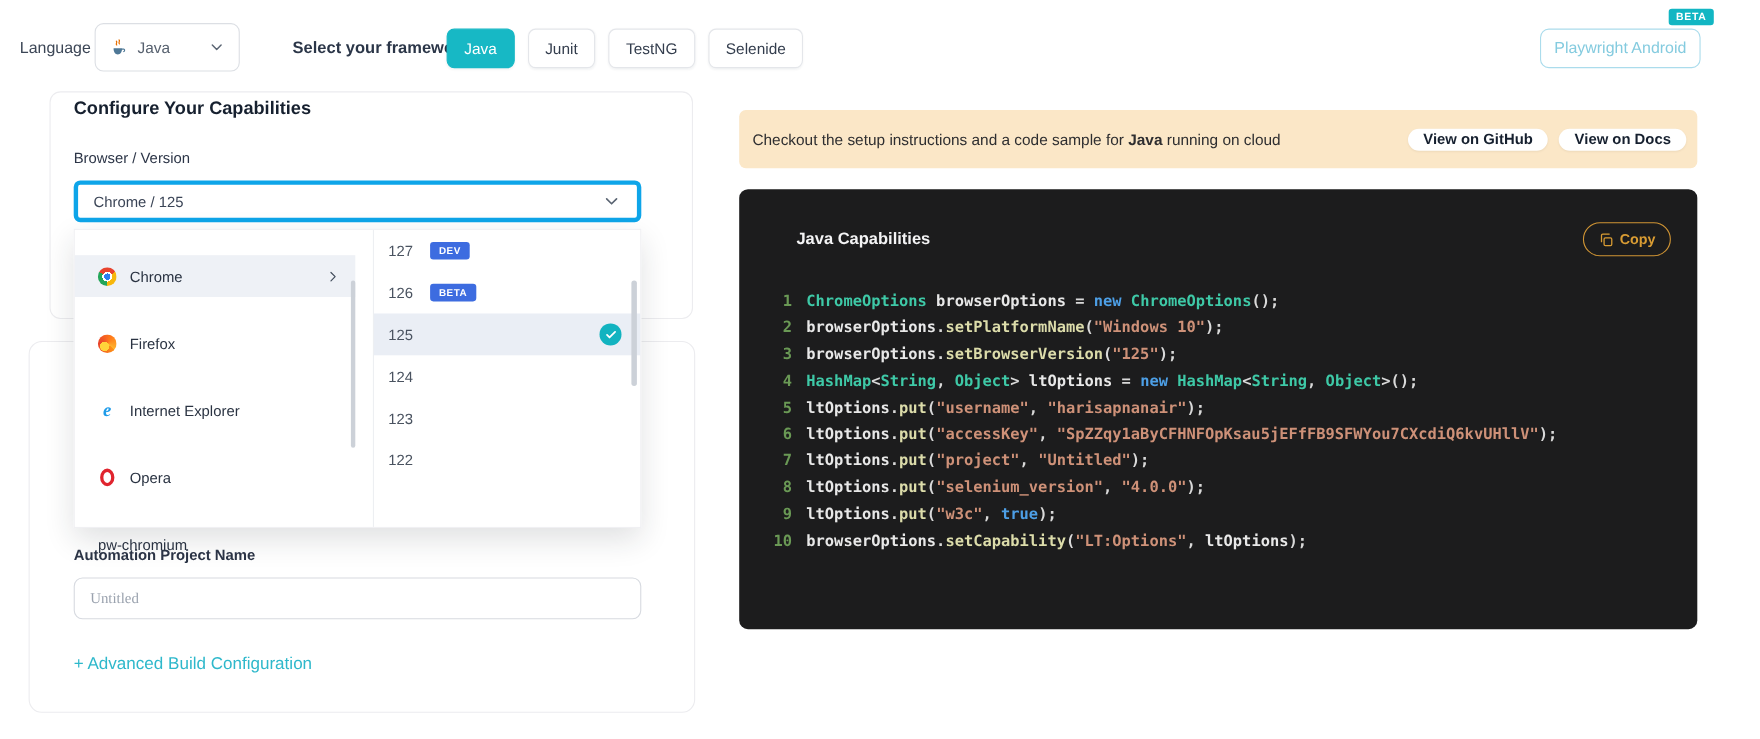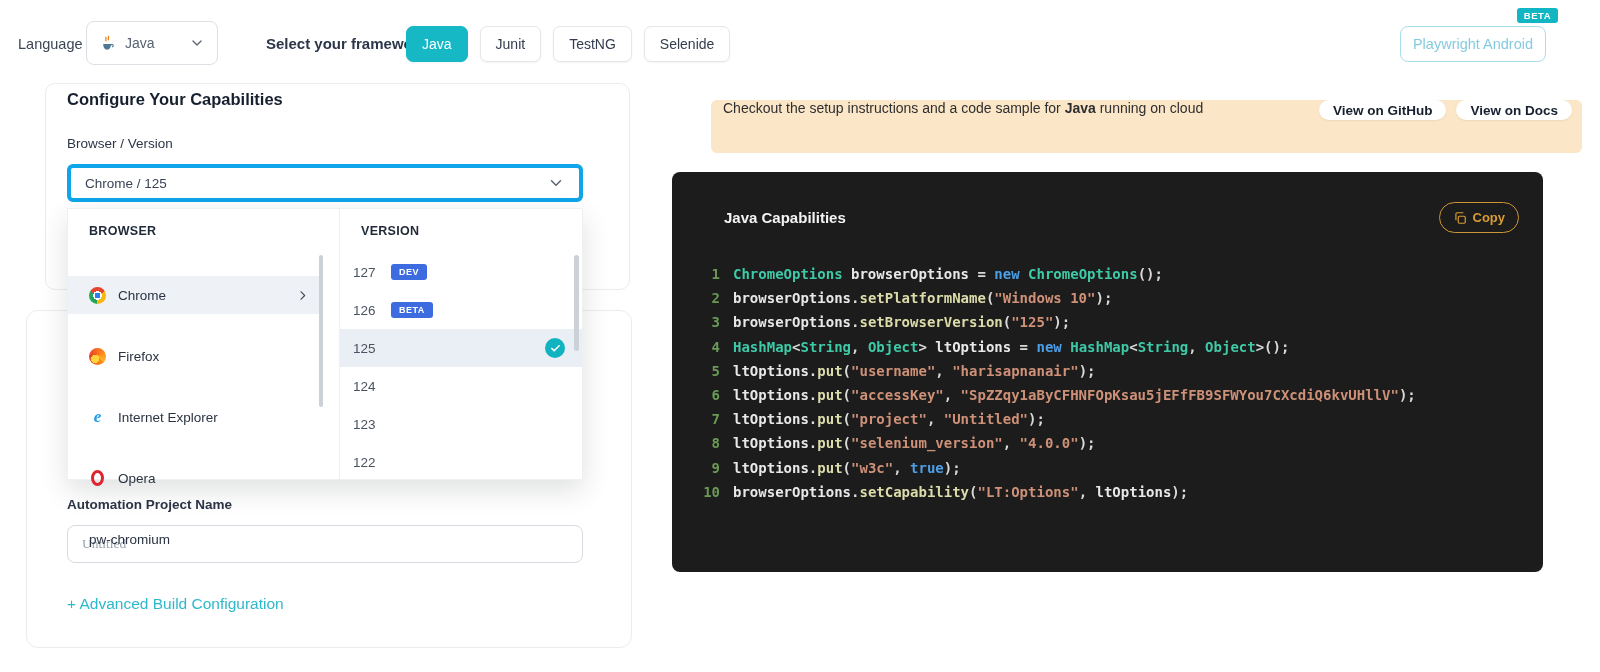--- a/index.html
+++ b/index.html
@@ -58,21 +58,21 @@
   .ic.ie { border-radius:0; background:none; width:17px; height:17px; color:#1e9be9; font:italic 700 17px "Liberation Serif", serif; line-height:16px; text-align:center; }
   .ic.opera { width:13px; height:16px; border:3px solid #e0242e; background:none; border-radius:50%; margin:0 2px; }
 
   
   .pn-label { position:absolute; left:67px; top:497px; font-size:13.5px; font-weight:700; color:#2c3547; }
   .pn-input { position:absolute; left:67px; top:525px; width:516px; height:38px; border:1px solid #d7dae0; border-radius:8px; padding:0 14px; font-size:13.5px; color:#3a4456; font-family:Liberation Serif, serif; outline:none; }
   .pn-input::placeholder { color:#9aa2ae; }
   .adv-link { position:absolute; left:67px; top:595px; font-size:15.5px; color:#2eb8cb; cursor:pointer; }
 
   
-  .banner { position:absolute; left:672px; top:100px; width:871px; height:53px; background:#fbe7c7; border-radius:6px; display:flex; padding:0 10px 0 12px;margin-left:39px; }
+  .banner { position:absolute; left:672px; top:100px; width:871px; height:53px; background:#fbe7c7; border-radius:6px; display:flex; align-items:center; padding:0 10px 0 12px; }
   .banner-text { font-size:14px; color:#2e2e30; }
   .banner-text b { font-weight:700; }
   .banner-btns { margin-left:auto; display:flex; gap:10px; }
   .pill-btn { height:20px; padding:1px 14px; border:none; border-radius:16px; background:#fff; font-size:13.5px; font-weight:700; color:#16202f; font-family:inherit; cursor:pointer; box-shadow:0 1px 2px rgba(60,50,20,.08); }
 
   .code-panel { position:absolute; left:672px; top:172px; width:871px; height:400px; background:#1c1c1d; border-radius:8px; }
   .code-head { display:flex; align-items:center; justify-content:space-between; margin:30px 24px 0 24px; }
   .code-title { font-size:15px; font-weight:700; color:#f4f4f5;margin-left:28px; }
   .copy-btn { height:31px; padding:0 13px; display:flex; align-items:center; gap:6px; background:none; border:1.4px solid #cf9434; border-radius:16px; color:#d99c33; font-size:13px; font-weight:600; font-family:inherit; cursor:pointer; }
   .code-lines { margin-top:29px; padding-left:22px; font-family:"DejaVu Sans Mono", monospace; font-size:14px; font-weight:700; line-height:24.2px; white-space:pre; }
@@ -128,21 +128,20 @@
   <span class="val">Chrome / 125</span>
   <span class="chev">
     <svg width="18" height="18" viewBox="0 0 24 24" fill="none" stroke="#5b6573" stroke-width="2" stroke-linecap="round" stroke-linejoin="round">
         <path d="M6 9l6 6 6-6"></path>
       </svg>
   </span>
 </div>
 
 <div class="dropdown">
   <div class="dd-left">
-    <div class="dd-header">BROWSER</div>
     <div id="browser-rows">
         <div class="dd-row-b selected">
           <span class="ic chrome"></span>
           <span>Chrome</span>
           <span class="rchev">
             <svg width="13" height="13" viewBox="0 0 24 24" fill="none" stroke="#404b5a" stroke-width="2" stroke-linecap="round" stroke-linejoin="round">
               <path d="M9 5l7 7-7 7"></path>
             </svg>
           </span>
         </div>
@@ -158,21 +157,20 @@
           <span class="ic opera"></span>
           <span>Opera</span>
         </div>
         <div class="dd-row-b">
           <span>pw-chromium</span>
         </div>
       </div>
     <div class="sb sb-b"></div>
   </div>
   <div class="dd-right">
-    <div class="dd-header">VERSION</div>
     <div id="version-rows">
         <div class="dd-row-v">
           <span class="vnum">127</span>
           <span class="vbadge">DEV</span>
         </div>
         <div class="dd-row-v">
           <span class="vnum">126</span>
           <span class="vbadge">BETA</span>
         </div>
         <div class="dd-row-v selected">

